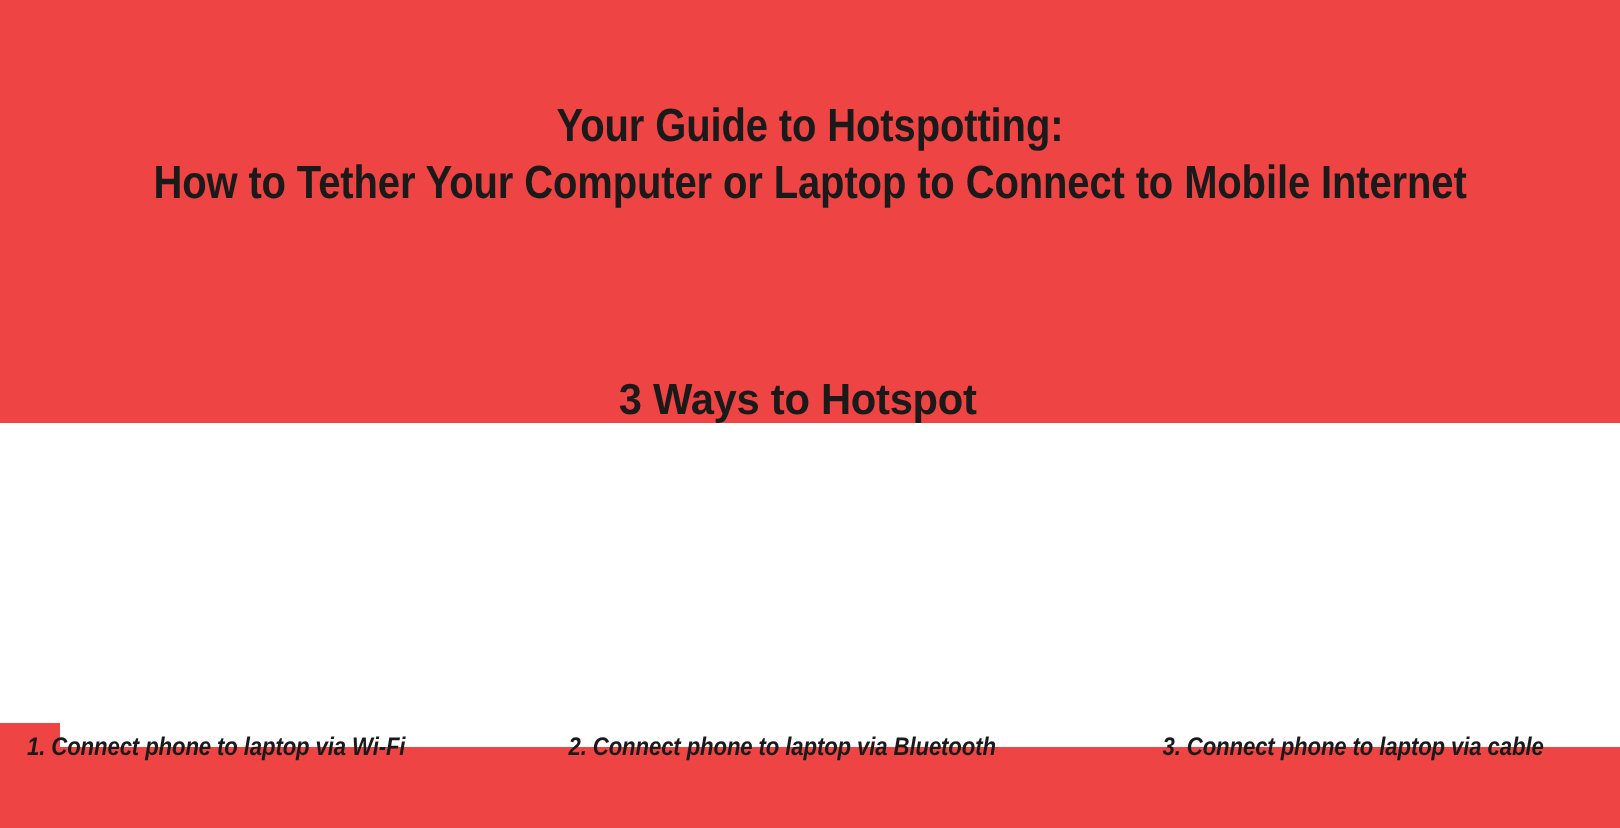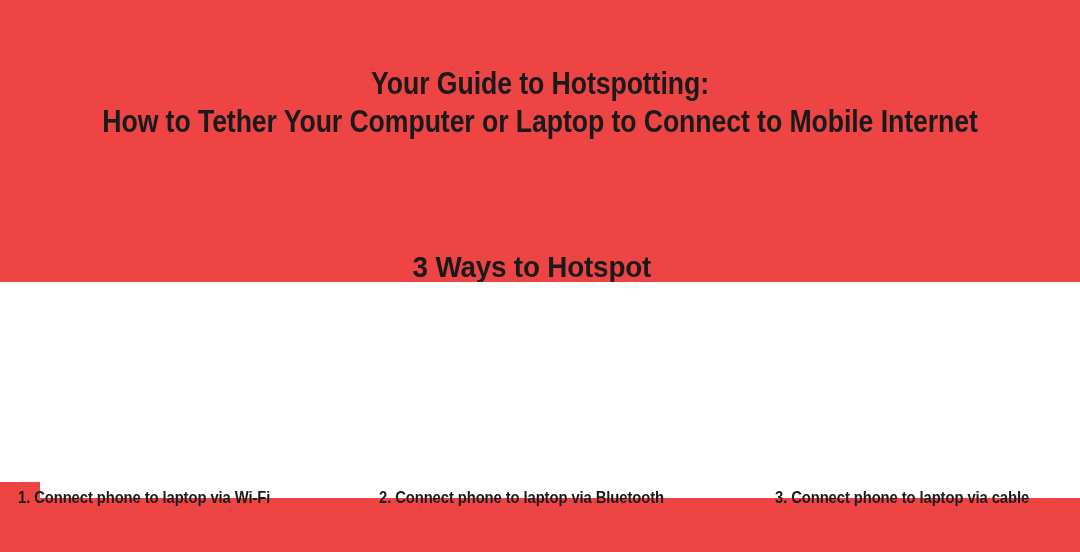--- a/index.html
+++ b/index.html
@@ -88,20 +88,21 @@
   .fig-2 { left: 360px; width: 360px; }
   .fig-3 { left: 720px; width: 360px; }
 
   
   .captions-row {
     position: absolute;
     left: 0;
     top: 487px;
     width: 964px;
     height: 26px;
+    font-style: italic;
   }
   .step-caption {
     position: absolute;
     top: 0;
     font-family: "Liberation Sans Narrow", "Liberation Sans", sans-serif;
     font-weight: bold;
     font-size: 17px;
     line-height: 22px;
     letter-spacing: -0.1px;
     white-space: nowrap;

